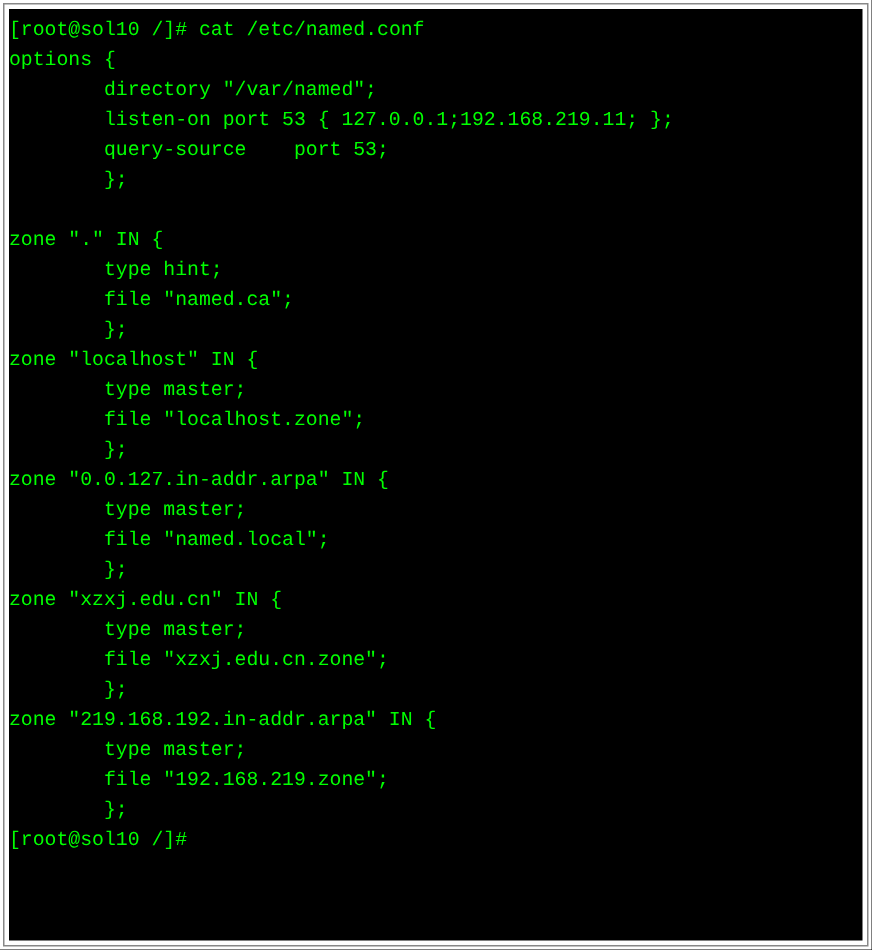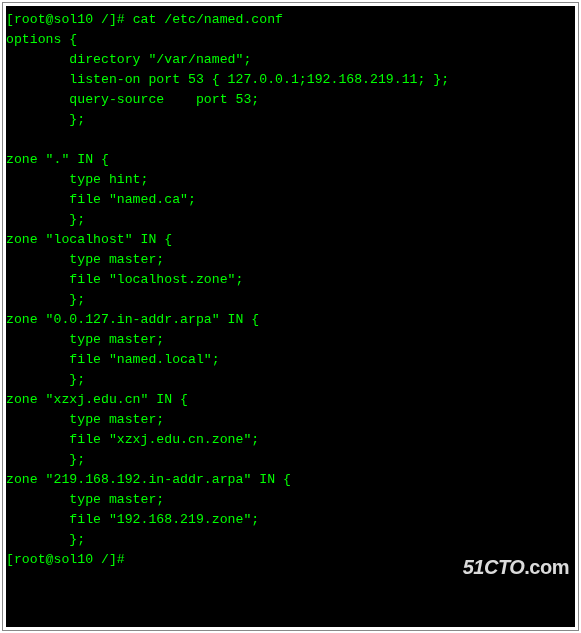--- a/index.html
+++ b/index.html
@@ -88,16 +88,15 @@
 <span>zone "xzxj.edu.cn" IN {</span>
 <span>        type master;</span>
 <span>        file "xzxj.edu.cn.zone";</span>
 <span>        };</span>
 <span>zone "219.168.192.in-addr.arpa" IN {</span>
 <span>        type master;</span>
 <span>        file "192.168.219.zone";</span>
 <span>        };</span>
 <span><span>[root@sol10 /]#</span><span> </span></span>
     <div class="watermark">
-      <div class="wm-top"><span>51CTO</span><span class="dot">.com</span></div>
     </div>
   </div>
 </div>
 
 </body></html>

